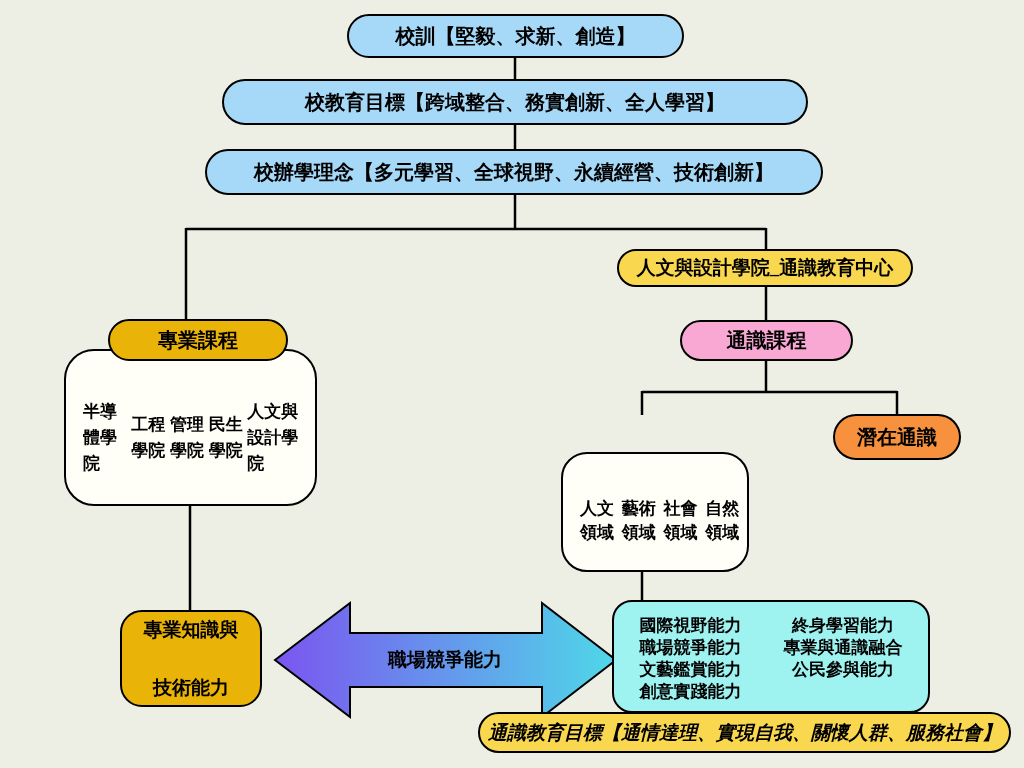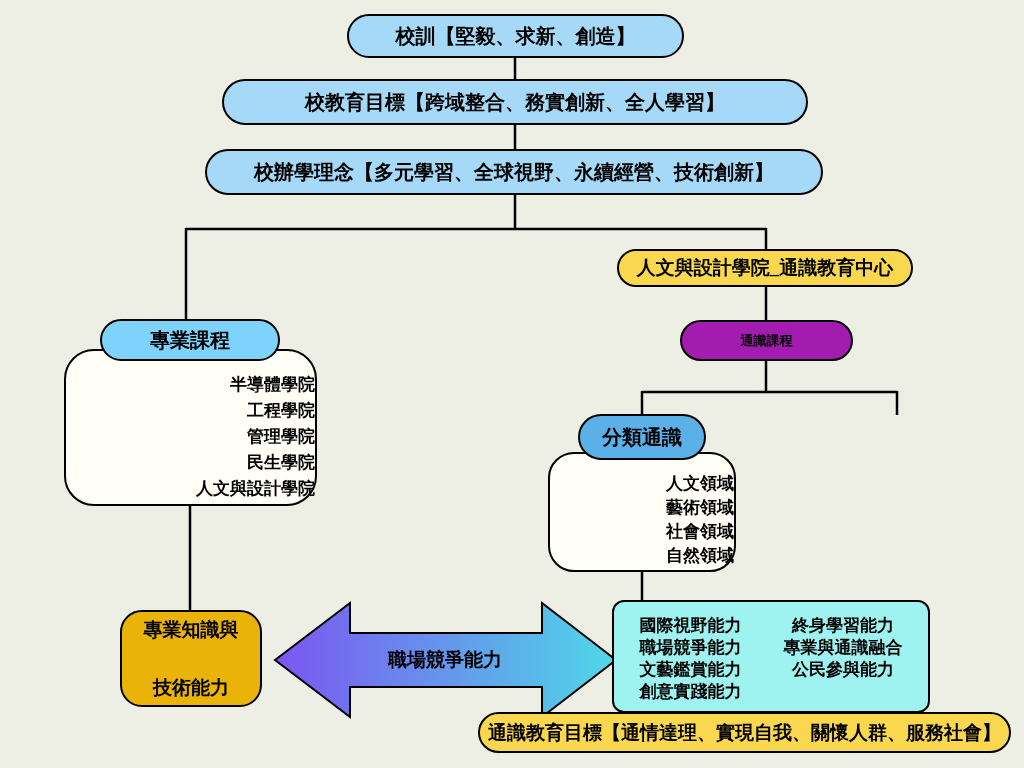--- a/index.html
+++ b/index.html
@@ -17,61 +17,61 @@
     position:absolute; z-index:2;
     display:flex; align-items:center; justify-content:center;
     border:2.5px solid #000; font-weight:bold; text-align:center;
     white-space:nowrap;
   }
   .box {
     position:absolute; z-index:1;
     background:#fffef7; border:2.5px solid #000;
   }
   .list {
-    display:flex; flex-direction:column; align-items:flex-end;
+    display:flex; align-items:center;
     font-weight:bold; font-size:17px; line-height:24px;padding-left:17px;
   }
 
   
   #motto      { left:347px; top:14px;  width:337px; height:44px; background:#a6d9f7; border-radius:23px; font-size:20px; }
   #edu-goal   { left:222px; top:79px;  width:586px; height:46px; background:#a6d9f7; border-radius:24px; font-size:20px; }
   #philosophy { left:205px; top:149px; width:618px; height:46px; background:#a6d9f7; border-radius:24px; font-size:20px; }
   #center-unit{ left:617px; top:249px; width:296px; height:38px; background:#f9d84f; border-radius:20px; font-size:19px;font-family:Liberation Serif, serif; }
 
   
-  #prof-pill  { left:100px; top:319px; width:180px; height:42px; background:#7dd3fc; border-radius:22px; font-size:20px;text-align:center; }
+  #prof-pill  { left:108px; top:319px; width:180px; height:42px; background:#eab308; border-radius:22px; font-size:20px;text-align:center; }
   #prof-box   { left:64px;  top:349px; width:253px; height:157px; border-radius:30px; padding-top:21px; line-height:26px; }
 
   
-  #general-pill    { left:680px; top:320px; width:173px; height:41px; background:#a21caf; border-radius:21px; font-size:13px; }
+  #general-pill    { left:680px; top:320px; width:173px; height:41px; background:#f9a8d4; border-radius:21px; font-size:20px; }
   #classified-pill { left:578px; top:414px; width:128px; height:46px; background:#5bb0e8; border-radius:23px; font-size:20px; }
-  #classified-box  { left:548px; top:452px; width:188px; height:120px; border-radius:26px; padding-top:18px; }
+  #classified-box  { left:561px; top:452px; width:188px; height:120px; border-radius:26px; padding-top:18px; }
   #latent-pill     { left:833px; top:414px; width:128px; height:46px; background:#f7913d; border-radius:23px; font-size:20px; }
   #latent-box      { left:799px; top:452px; width:168px; height:150px; border-radius:26px; padding-top:18px; }
 
   
   #outcome-box {
     left:120px; top:610px; width:142px; height:97px;
     background:#eab308; border-radius:22px; font-size:19px;
     flex-direction:column; line-height:27px;gap:31px;
   }
   #arrow-label {
     position:absolute; z-index:3; left:330px; top:645px; width:230px; height:30px;
     display:flex; align-items:center; justify-content:center;
     font-weight:bold; font-size:19px;
   }
   #abilities-box {
     left:612px; top:600px; width:318px; height:113px;
-    background:#9ef2f0; border-radius:12px;
+    background:#9ef2f0; border-radius:20px;
     display:flex; justify-content:center; gap:42px;
     padding-top:13px; z-index:1; position:absolute;
     border:2.5px solid #000;
   }
   .ability-col { display:flex; flex-direction:column; align-items:center; font-weight:bold; font-size:17px; line-height:22px; }
-  #goal-pill  { left:478px; top:712px; width:533px; height:41px; background:#f9d84f; border-radius:21px; font-size:19px; z-index:3; }
+  #goal-pill  { left:478px; top:712px; width:533px; height:41px; background:#f9d84f; border-radius:21px; font-size:19px; z-index:3;font-style:italic; }
 </style>
 </head>
 <body>
 
 <div class="canvas">
 
   <svg class="connectors" width="1024" height="768" viewBox="0 0 1024 768">
     <defs>
       <linearGradient id="arrowGrad" x1="0" y1="0" x2="1" y2="0">
         <stop offset="0" stop-color="#7b55f0"></stop>
@@ -110,28 +110,28 @@
   <div class="box list" id="prof-box">
     <div>半導體學院</div>
     <div>工程學院</div>
     <div>管理學院</div>
     <div>民生學院</div>
     <div>人文與設計學院</div>
   </div>
 
   <div class="pill" id="general-pill">通識課程</div>
 
-  <div class="pill" id="classified-pill">分類通識</div>
   <div class="box list" id="classified-box">
     <div>人文領域</div>
     <div>藝術領域</div>
     <div>社會領域</div>
     <div>自然領域</div>
   </div>
 
+  <div class="pill" id="latent-pill">潛在通識</div>
 
   <div class="pill" id="outcome-box">
     <div>專業知識與</div>
     <div>技術能力</div>
   </div>
 
   <div id="arrow-label">職場競爭能力</div>
 
   <div id="abilities-box">
     <div class="ability-col">

